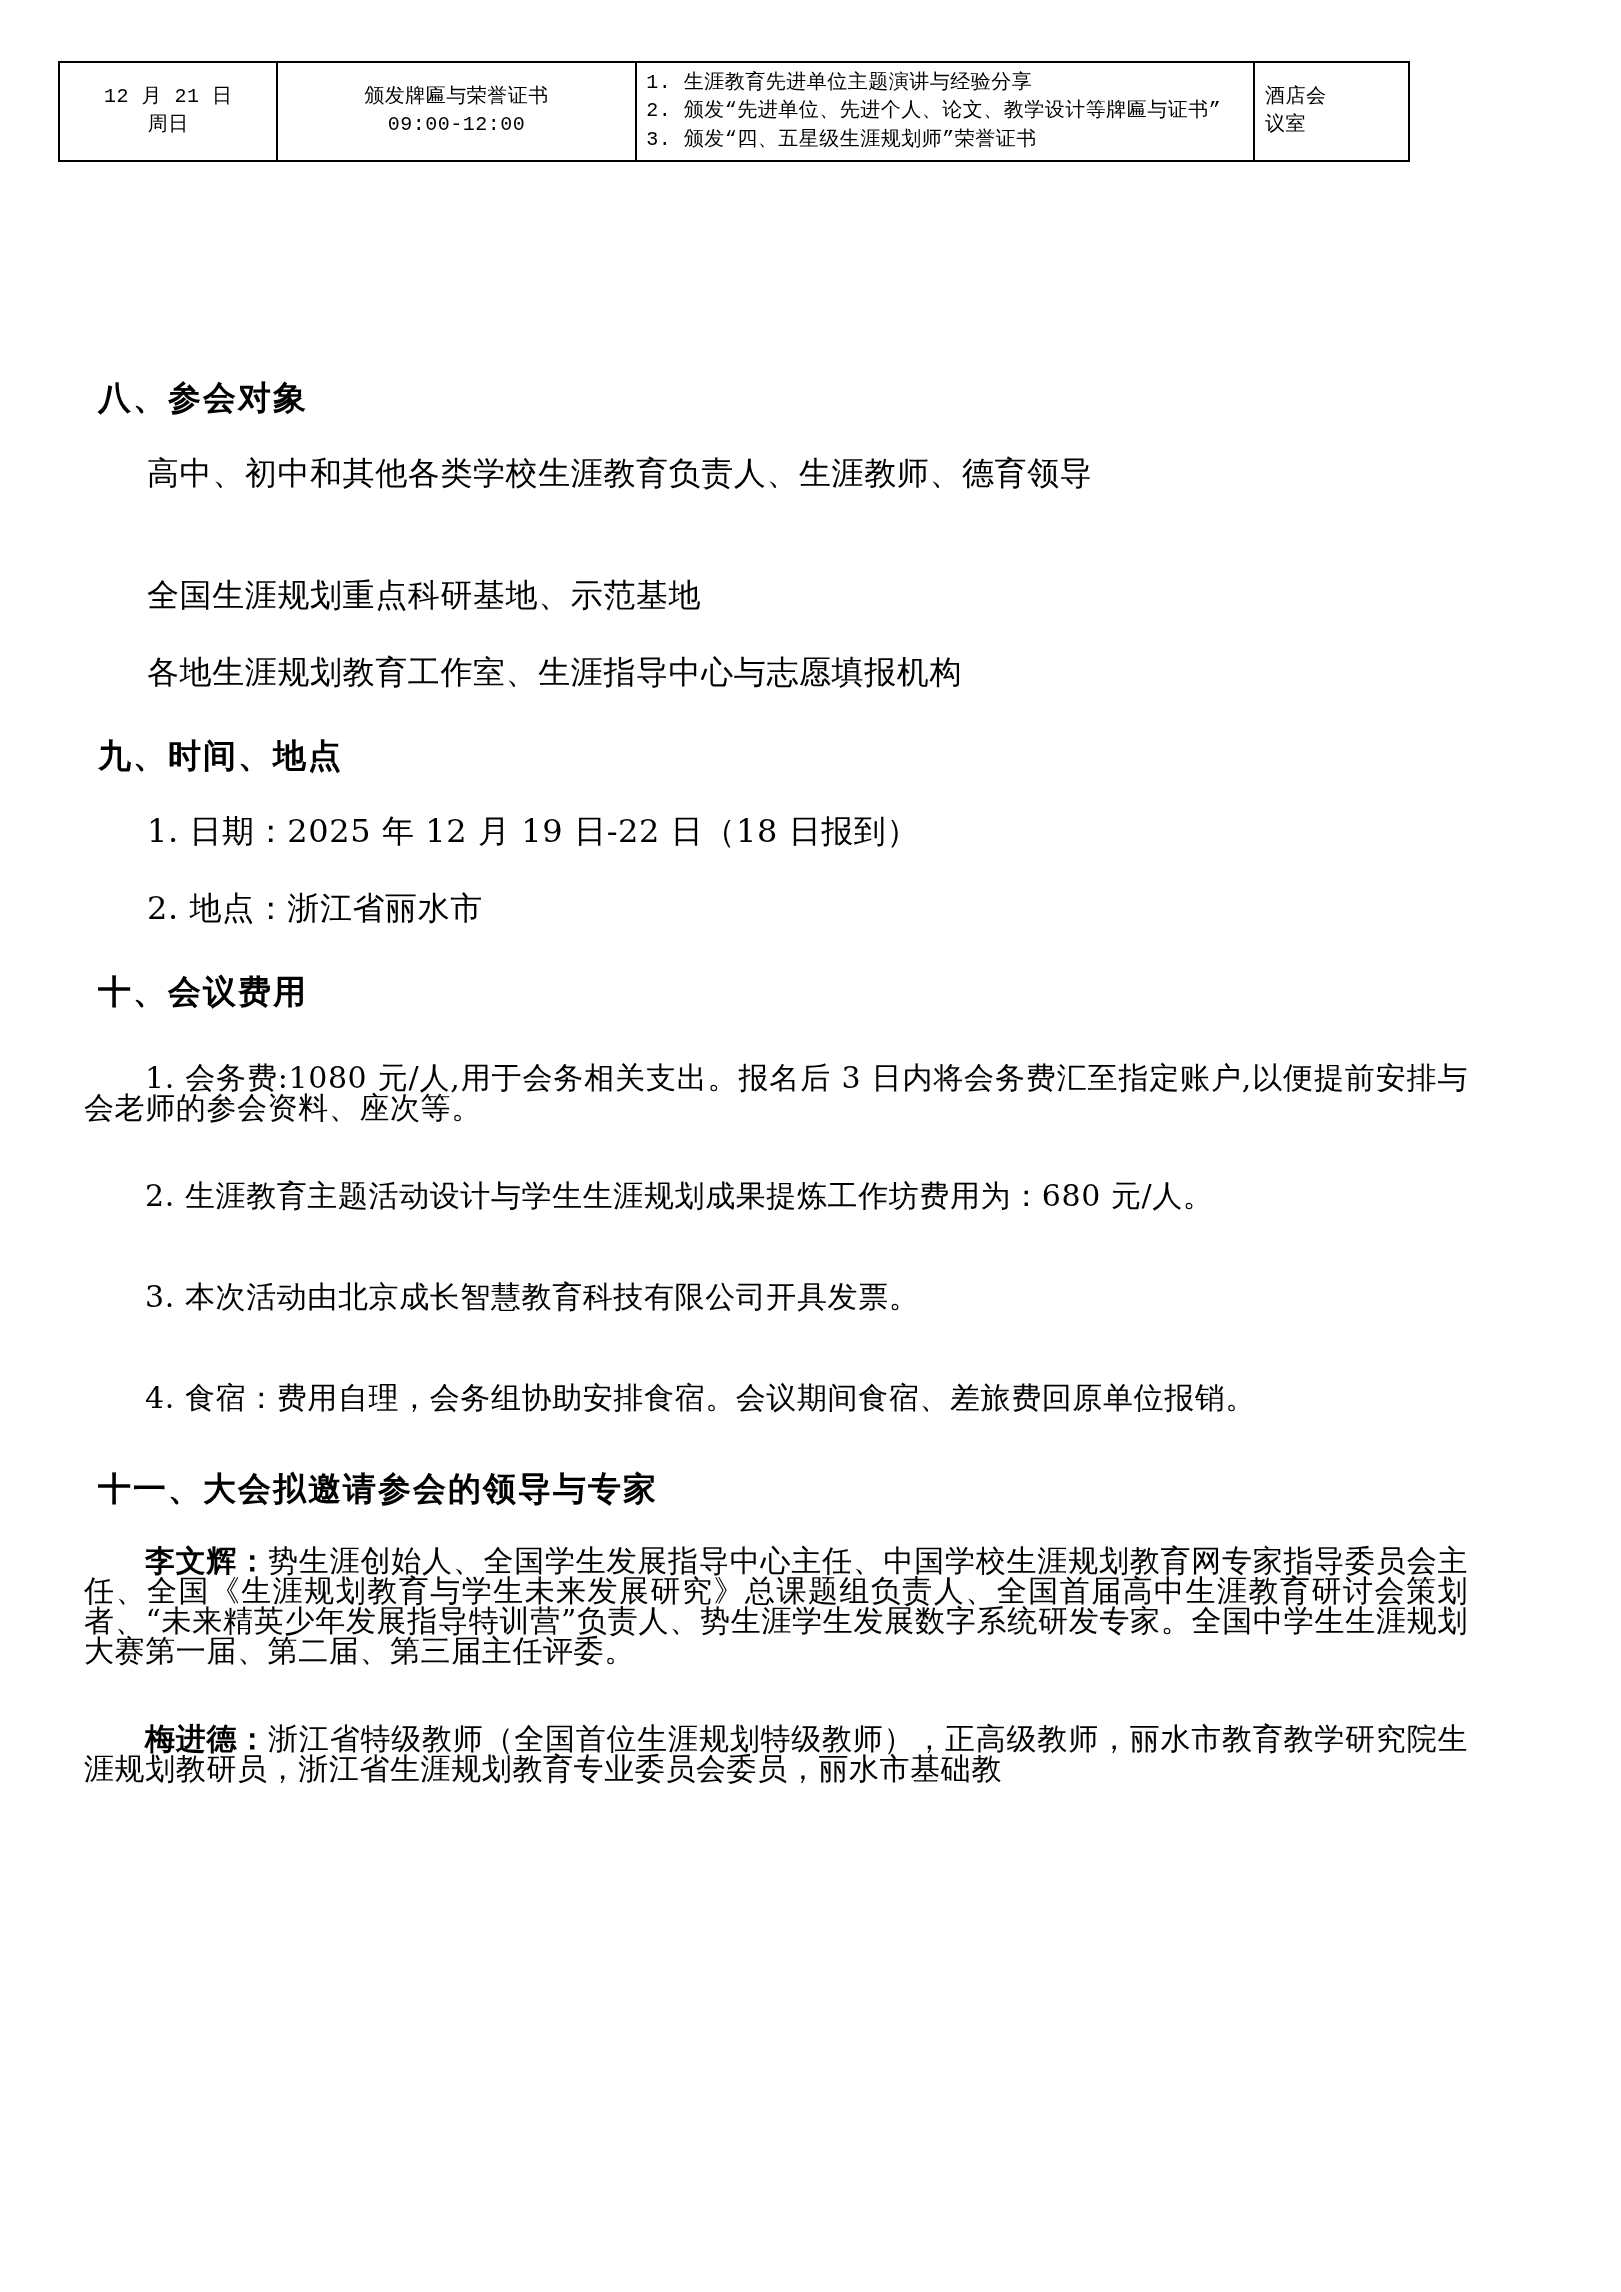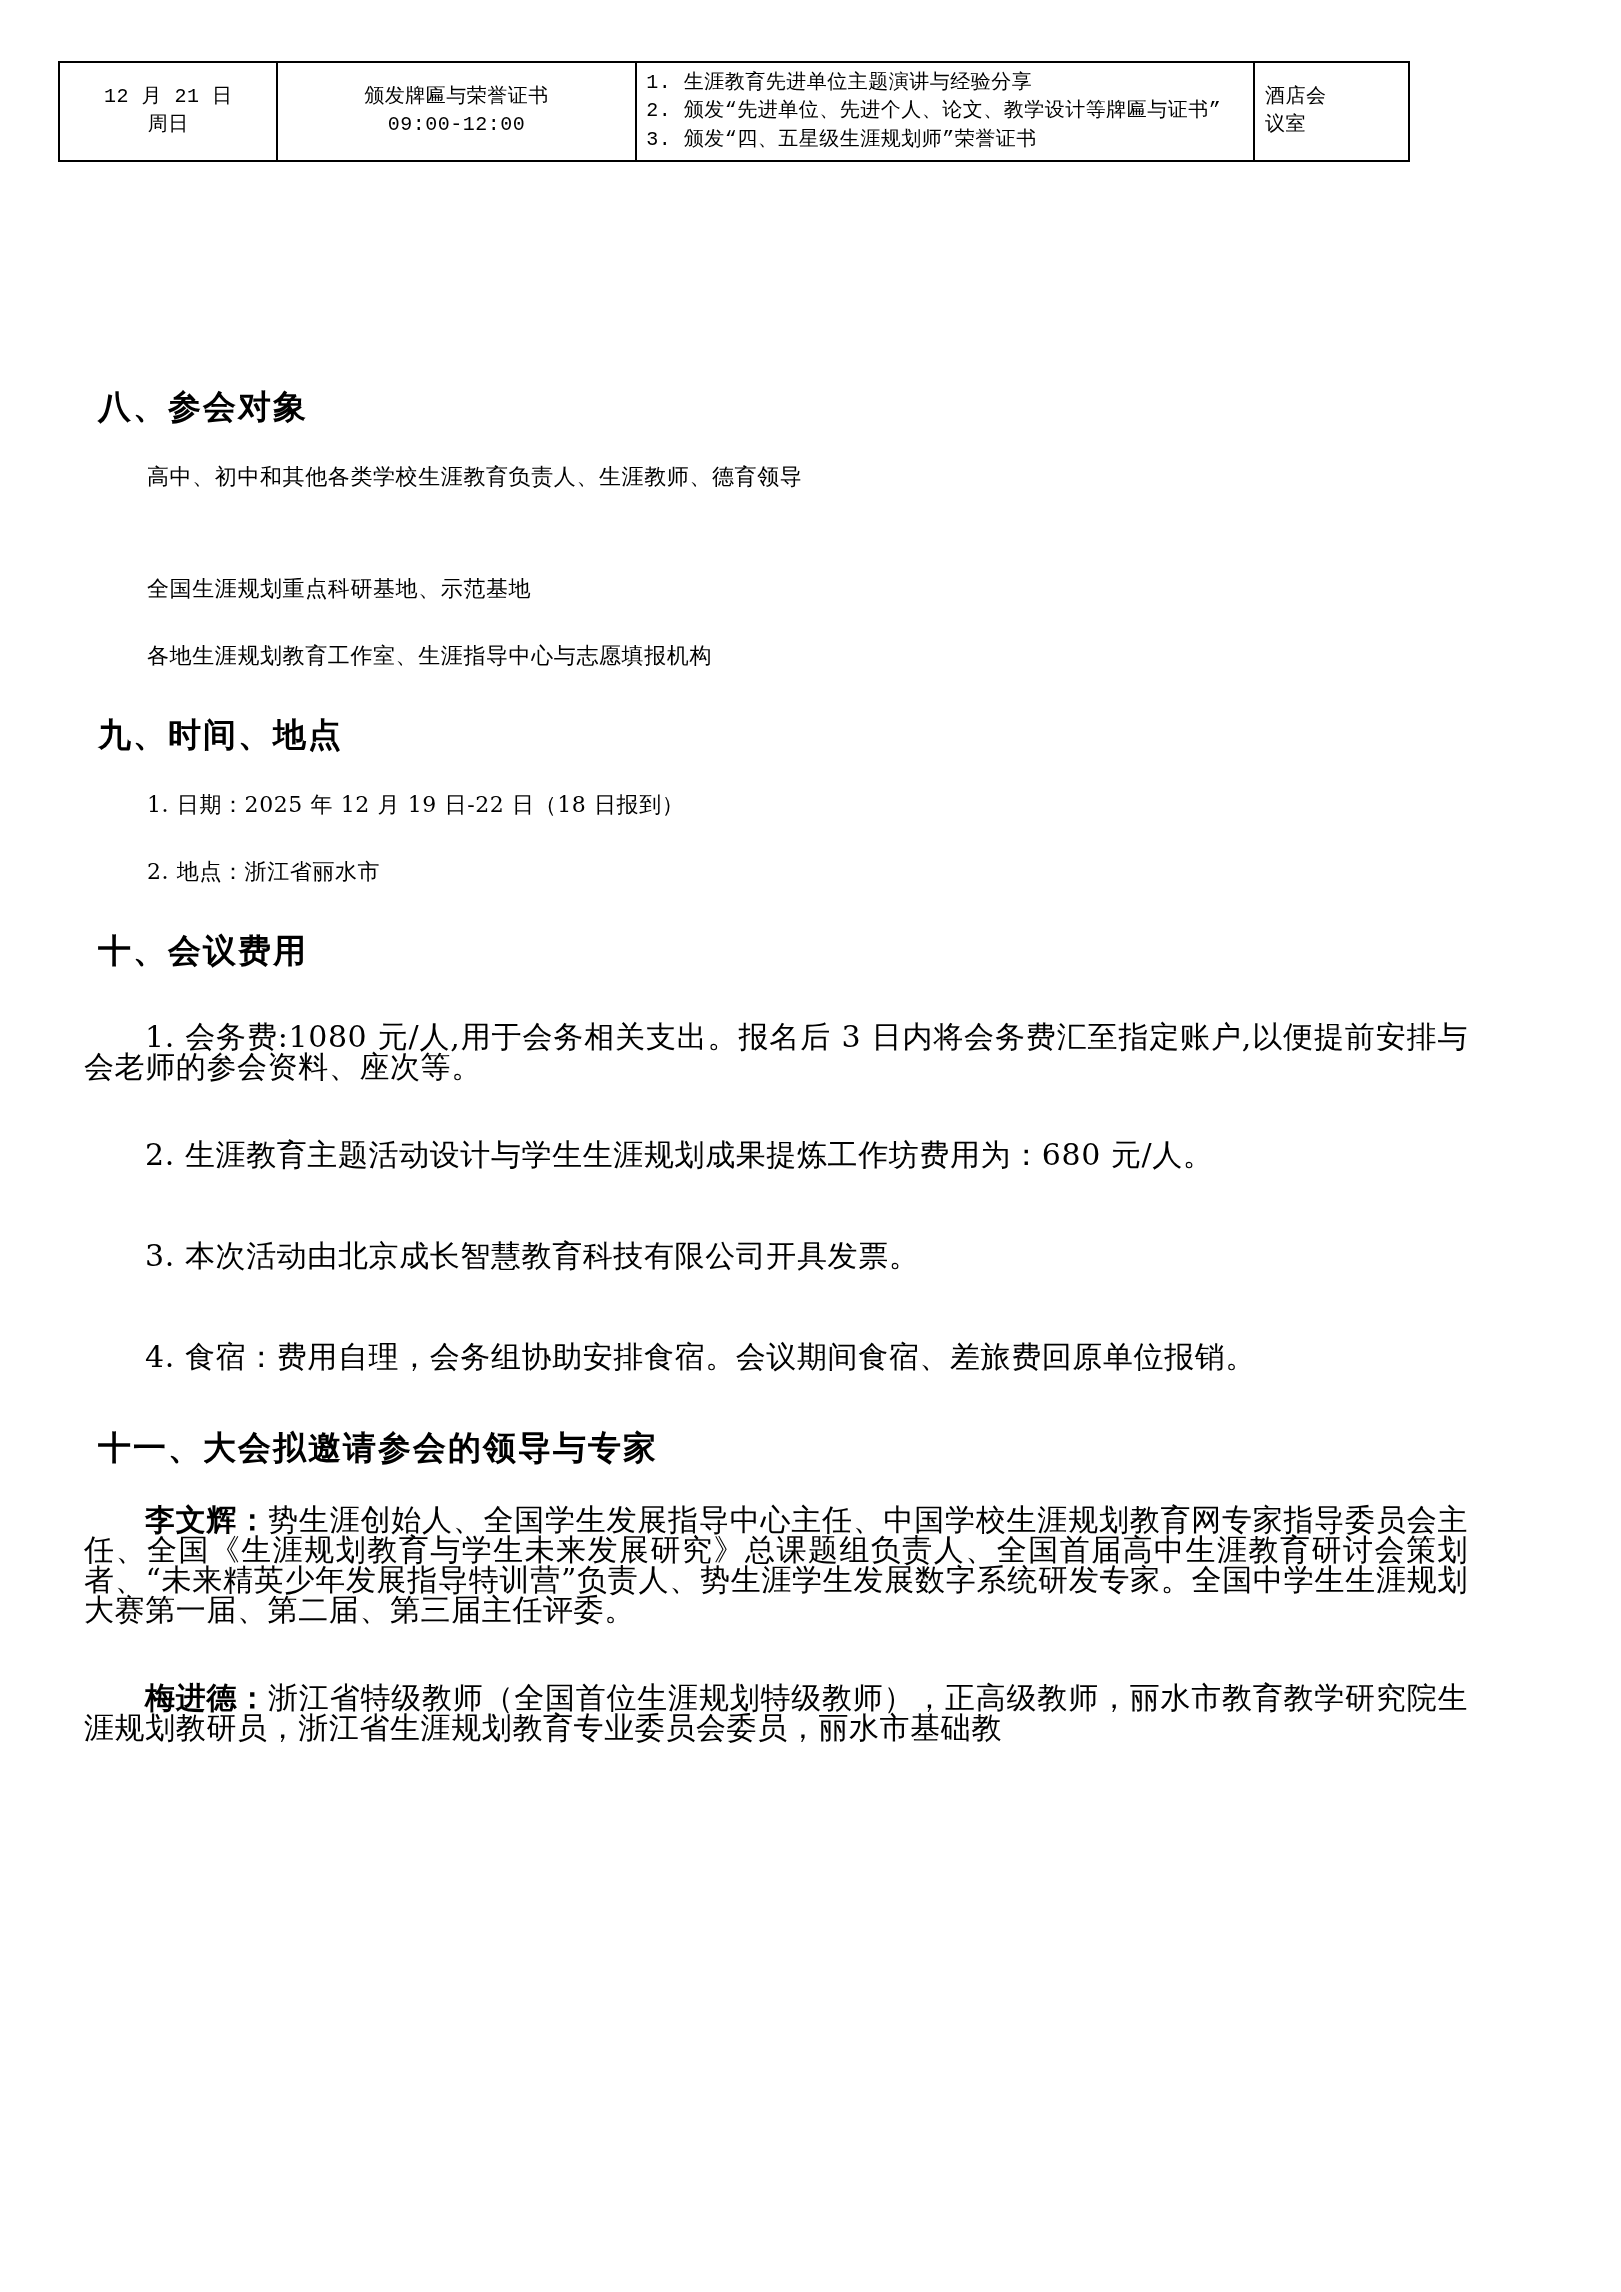--- a/index.html
+++ b/index.html
@@ -50,37 +50,37 @@
   td.col-topic  { width: 255px;  text-align: center; }
   td.col-detail { width: 456px;  text-align: left; padding-left: 13.7px; padding-right: 7.8px; }
   td.col-place  { width: 98px;  text-align: left; }
 
   .detail-line { display: block; white-space: normal; }
 
   
   .content {
     position: absolute;
     left: 0;
-    top: 390px;
+    top: 381px;
     width: 1600px;
   }
 
   .h2 {
     font-family: "DejaVu Serif", "Liberation Serif", serif;
     font-weight: bold;
     font-size: 33px;
     letter-spacing: 2px;
     margin: 0;
     padding: 0 0 0 98px;
     line-height: 1.0;
   }
 
   .para {
     font-family: "DejaVu Serif", "Liberation Serif", serif;
-    font-size: 22px;
+    font-size: 32px;
     line-height: 1.0;
     margin: 0;
     padding-left: 147px;
     padding-right: 116px;
     letter-spacing: 0.6px;
   }
 
   .para-just {
     font-family: "DejaVu Serif", "Liberation Serif", serif;
     font-size: 30px;

